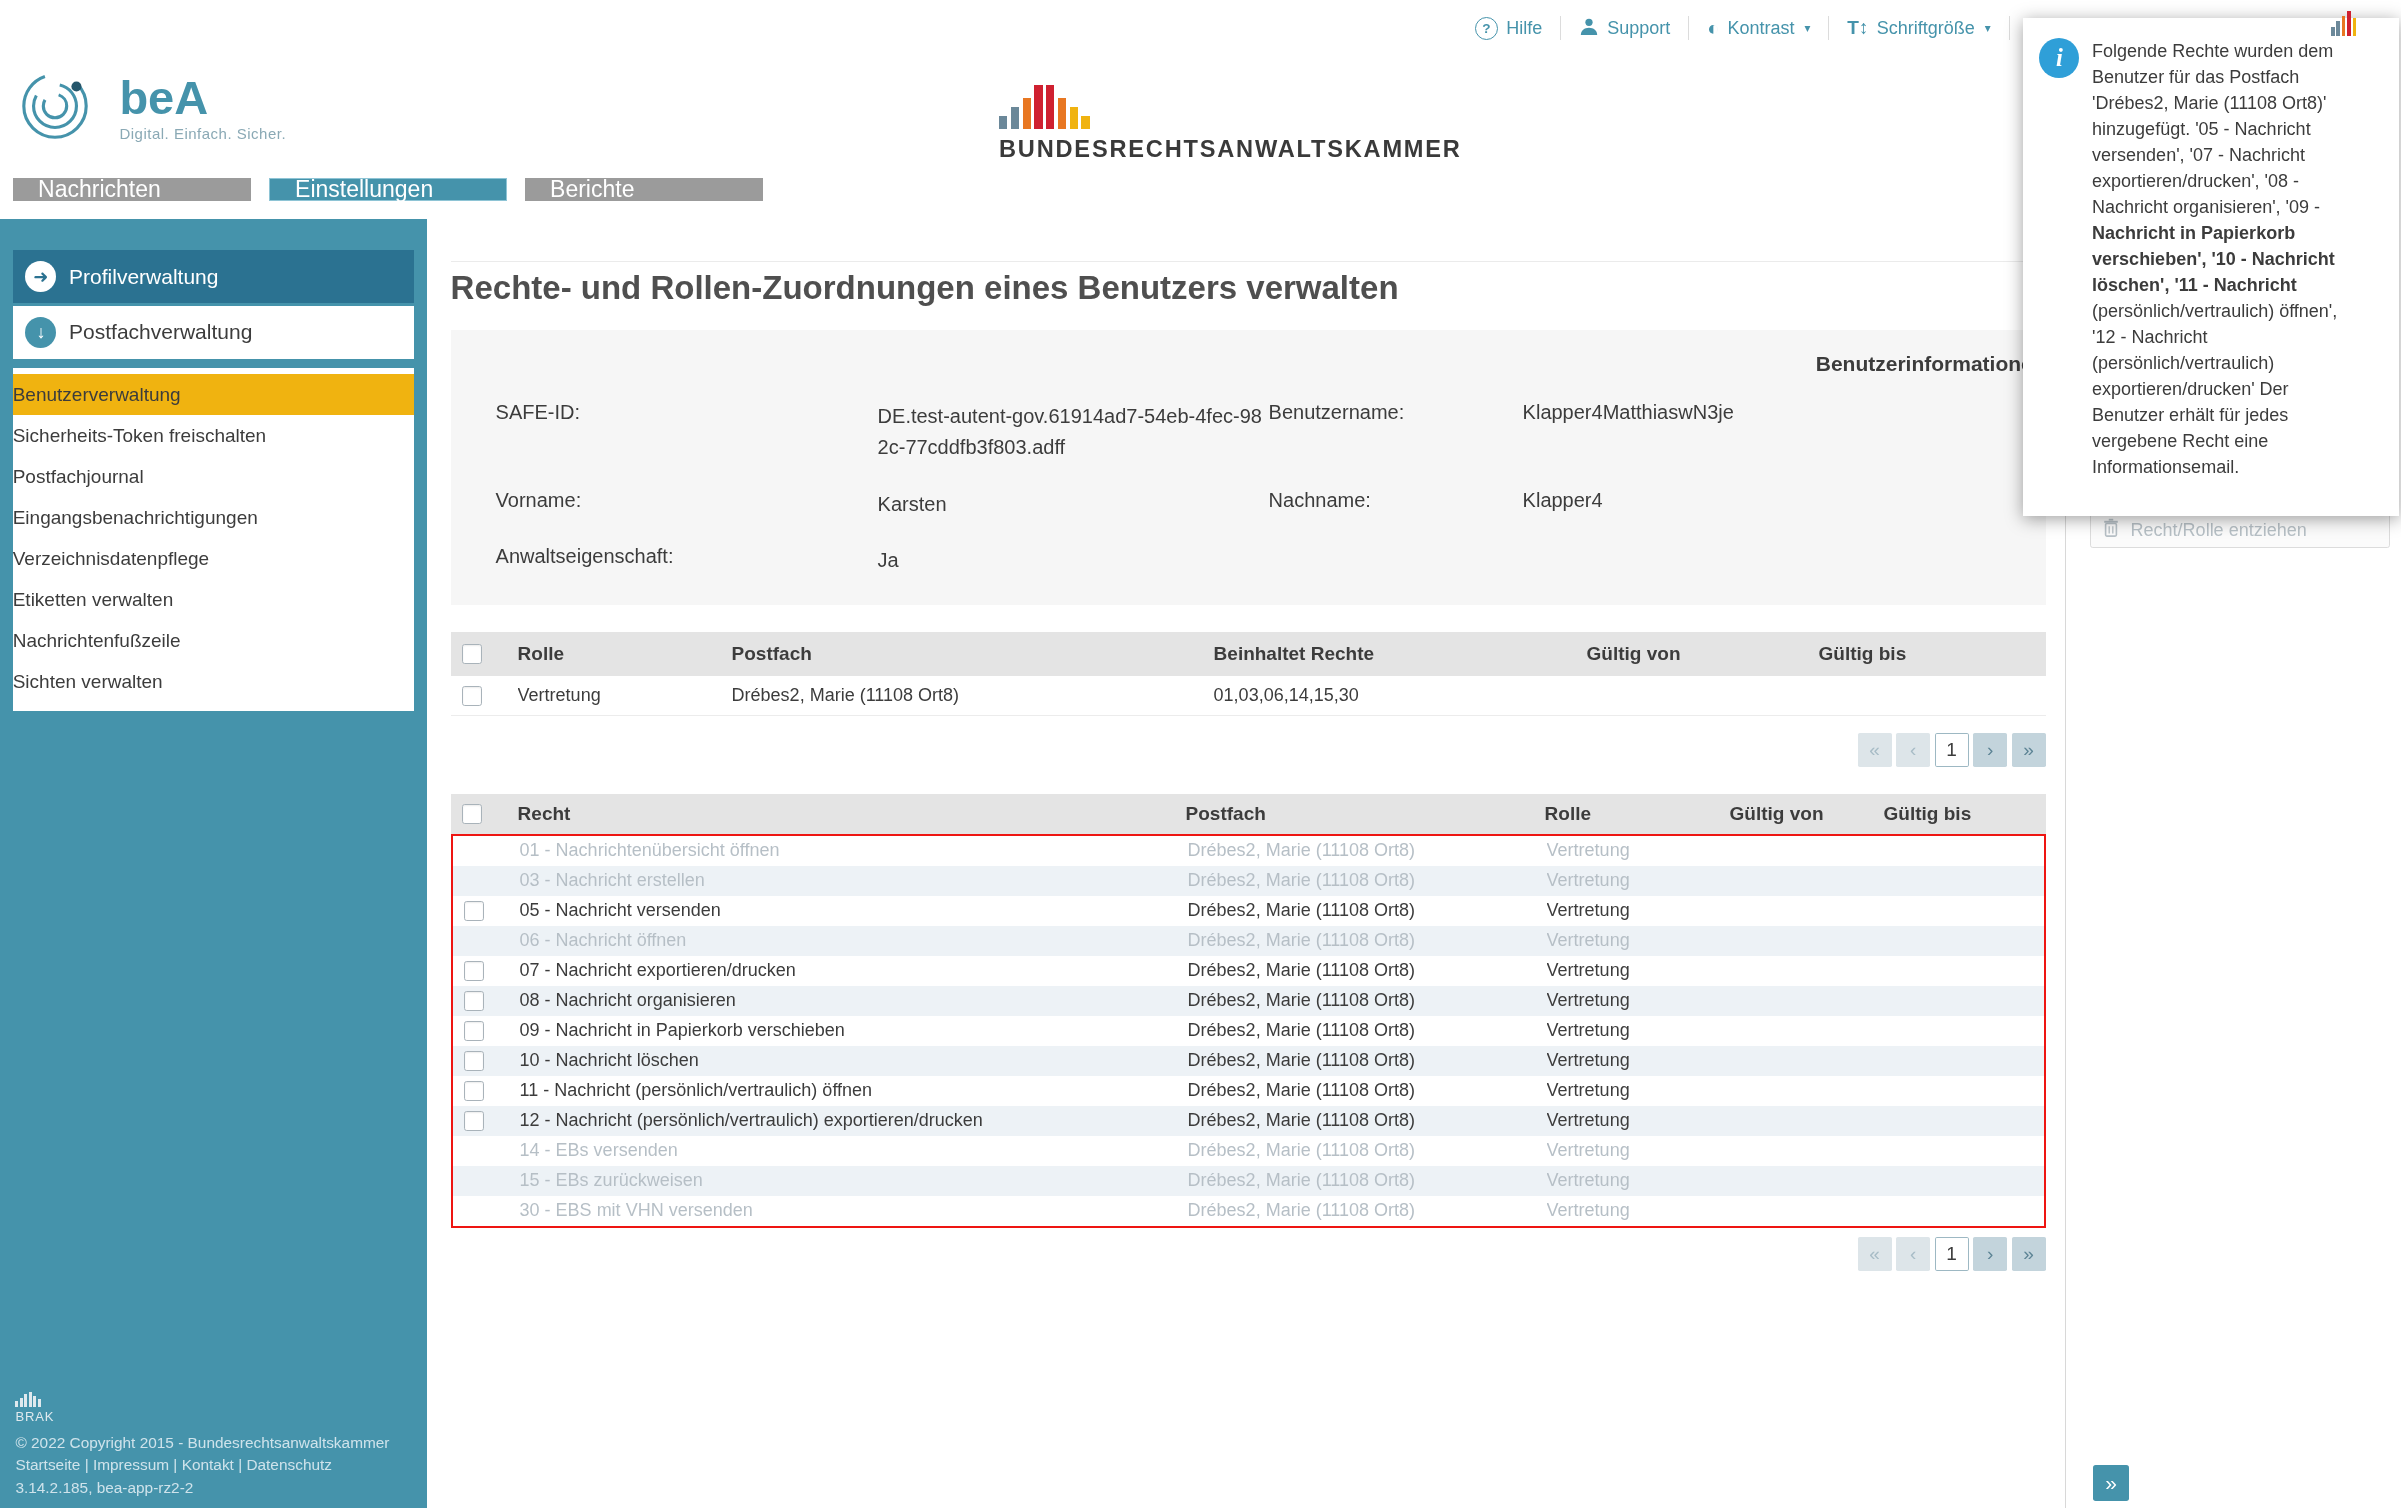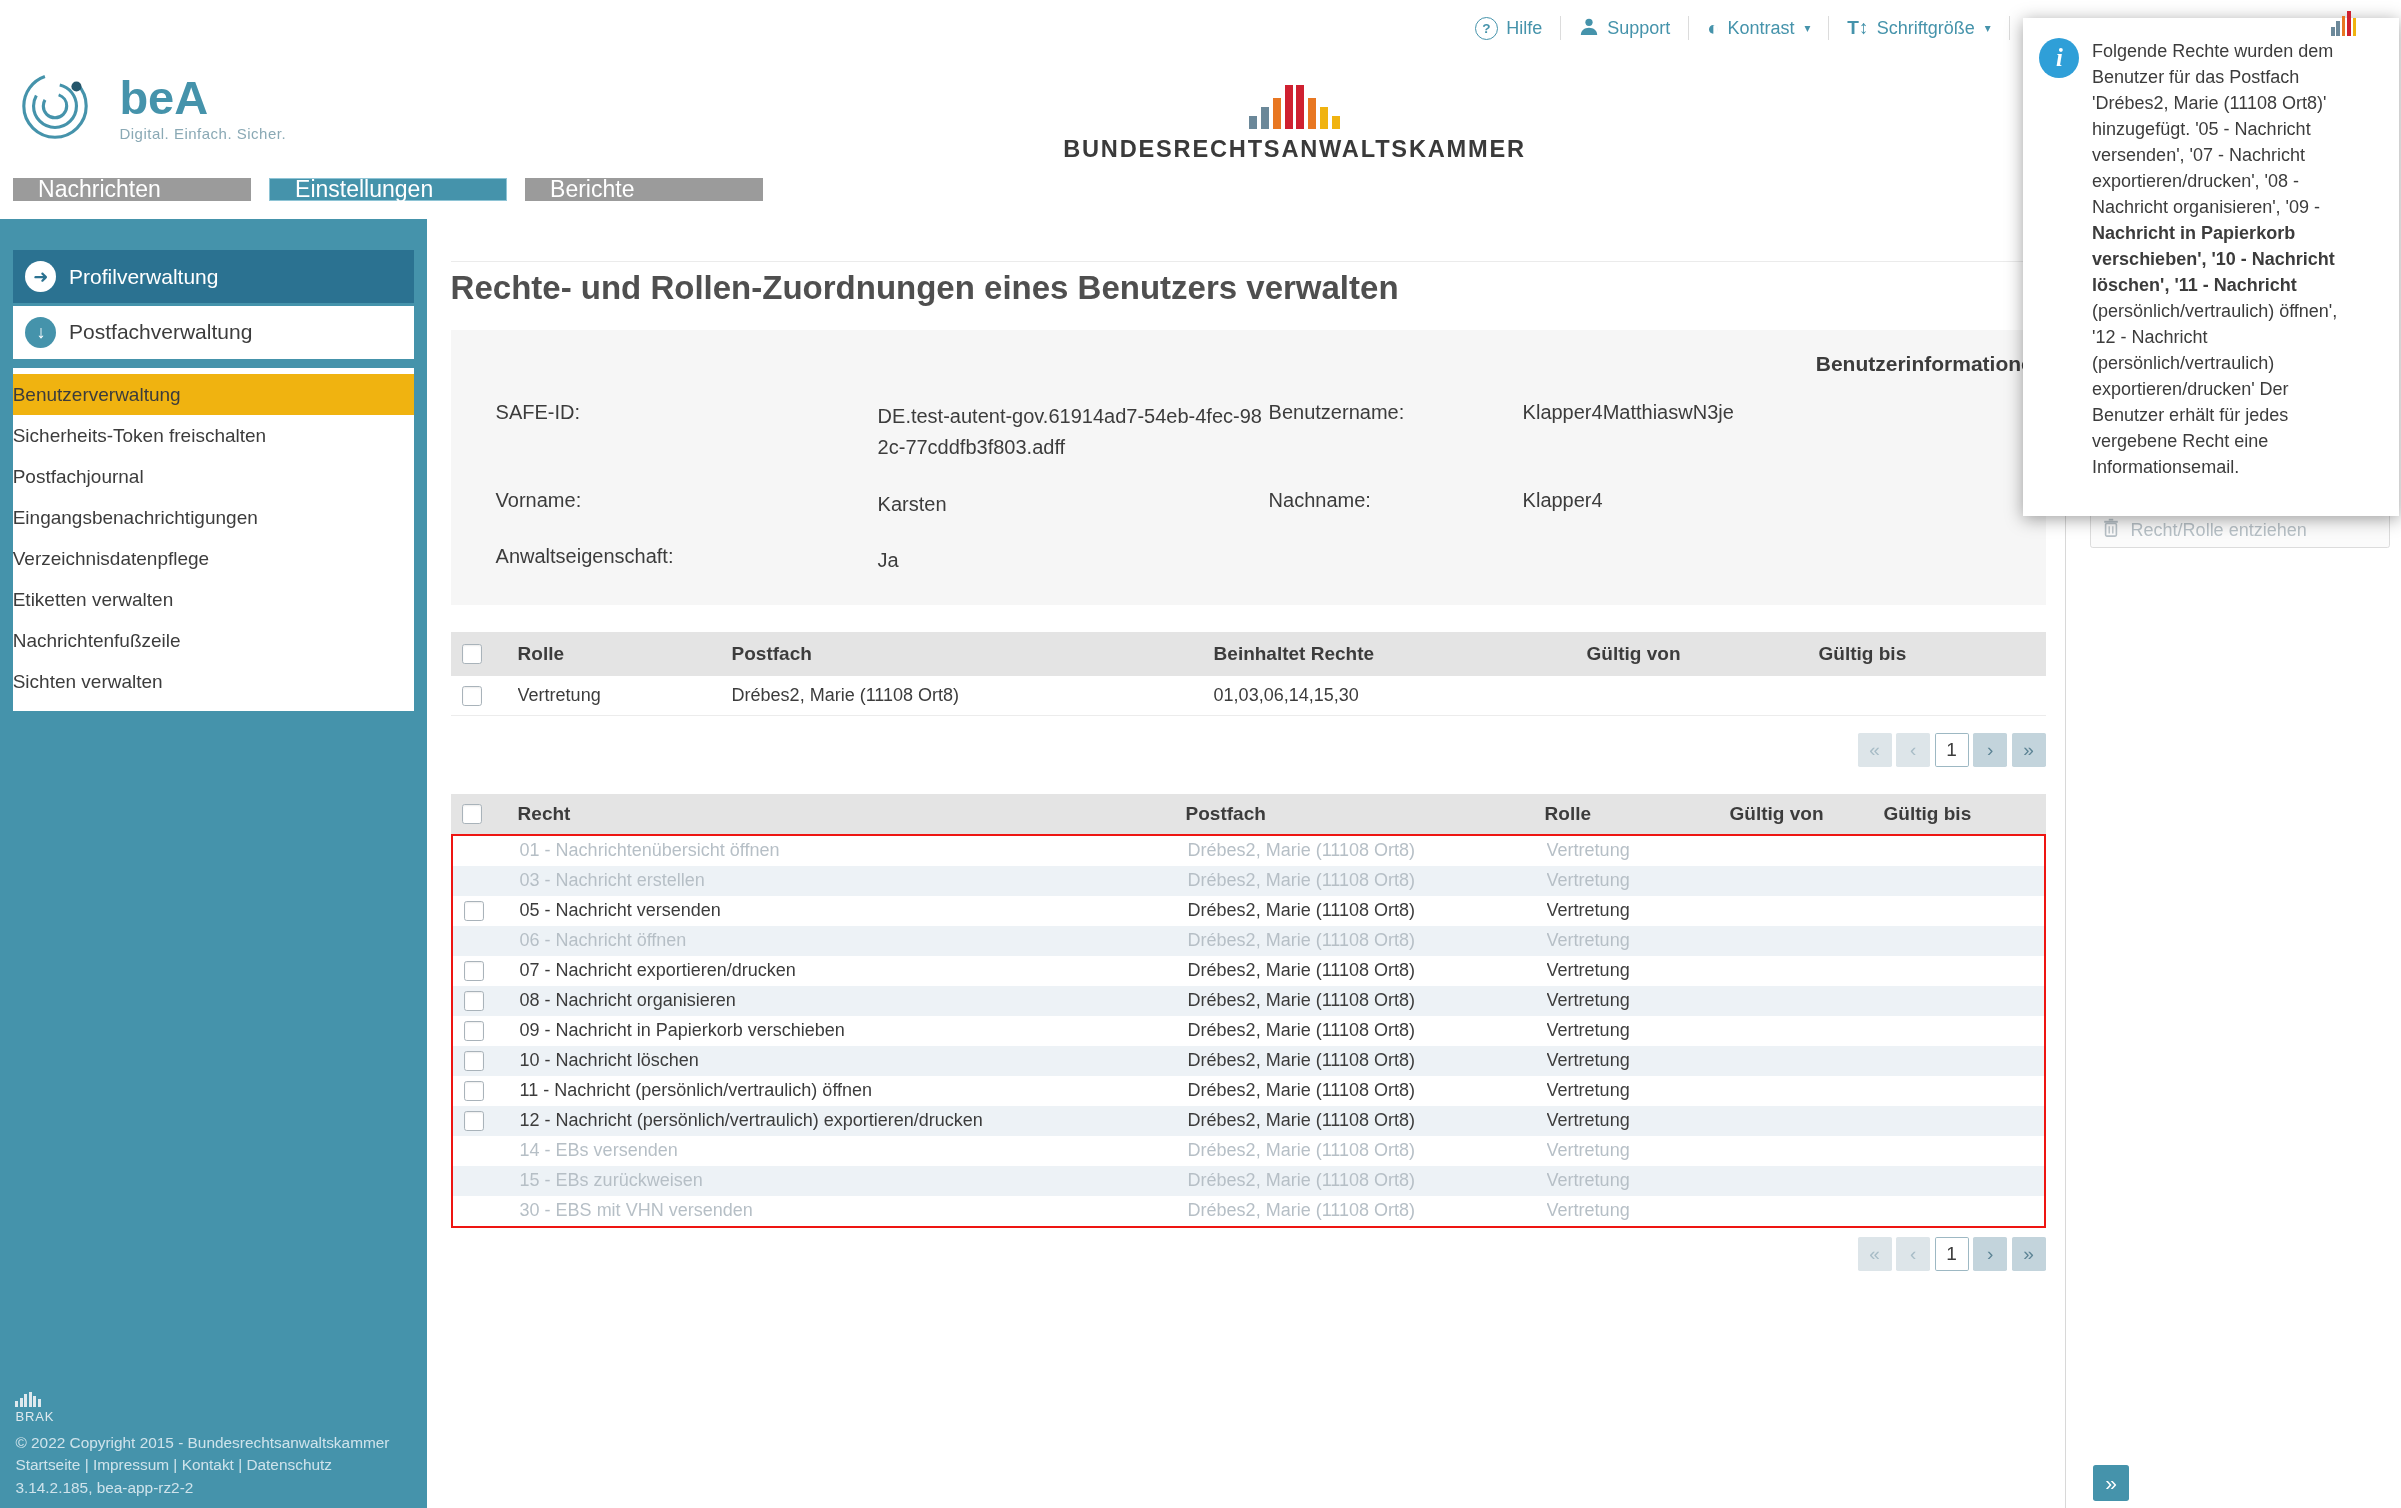--- a/index.html
+++ b/index.html
@@ -22,21 +22,21 @@
   .refresh-glyph { font-size:24.5px; line-height:1; }
   .corner-bars { position:absolute; left:2331px; top:11px; z-index:60; display:flex; align-items:flex-end; gap:1.8px; height:24.5px; }
   .corner-bars span { width:3.6px; display:block; }
 
   
   .bea-logo { position:absolute; left:16.4px; top:67px; display:flex; align-items:flex-start; gap:25px; z-index:4; }
   .bea-textwrap { margin-top:7.3px; }
   .bea-text { font-size:47px; font-weight:bold; color:#4593ab; line-height:1; }
   .bea-tag { font-size:15px; color:#8aa9b5; margin-top:3.6px; letter-spacing:0.5px; }
   .brak-logo { position:absolute; left:999px; top:76px; width:591px;
-    display:flex; flex-direction:column; align-items:center; z-index:4; }
+    display:flex; flex-direction:column; z-index:4; }
   .brak-bars { display:flex; align-items:flex-end; gap:3.6px; height:53px; }
   .brak-bars span { width:8.2px; display:block; }
   .brak-name { font-size:23.6px; font-weight:bold; letter-spacing:1.8px; color:#3a3a3a; margin-top:7.3px; }
 
   
   .tabs { position:absolute; left:12.7px; top:178px; display:flex; gap:18px; height:23px; z-index:4; }
   .tab { min-width:238px; padding:0 42px 0 25.4px; display:flex; align-items:center;
     color:#fff; font-size:23px; background:#9b9b9b; cursor:pointer; white-space:nowrap; }
   .tab.active { background:#4593ab; border:0.9px solid #8ec4d5; }
 

